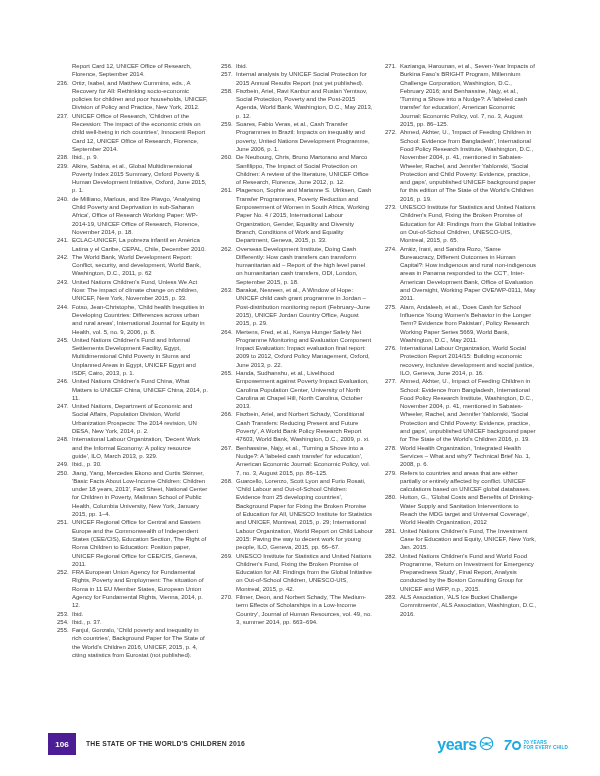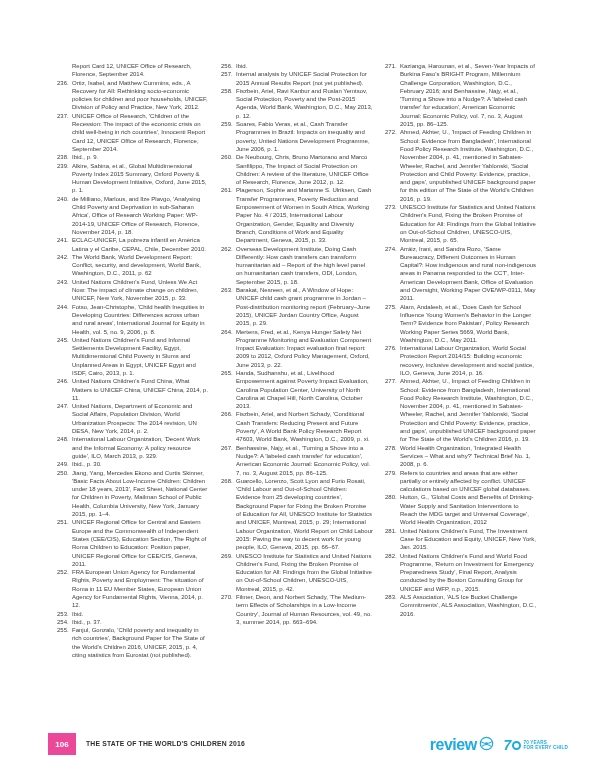--- a/index.html
+++ b/index.html
@@ -159,25 +159,25 @@
         <div class="entry"><span class="num">278.</span><span>World Health Organization, 'Integrated Health Services – What and why?' Technical Brief No. 1, 2008, p. 6.</span></div>
         <div class="entry"><span class="num">279.</span><span>Refers to countries and areas that are either partially or entirely affected by conflict. UNICEF calculations based on UNICEF global databases.</span></div>
         <div class="entry"><span class="num">280.</span><span>Hutton, G., 'Global Costs and Benefits of Drinking-Water Supply and Sanitation Interventions to Reach the MDG target and Universal Coverage', World Health Organization, 2012</span></div>
         <div class="entry"><span class="num">281.</span><span>United Nations Children's Fund, The Investment Case for Education and Equity, UNICEF, New York, Jan. 2015.</span></div>
         <div class="entry"><span class="num">282.</span><span>United Nations Children's Fund and World Food Programme, 'Return on Investment for Emergency Preparedness Study', Final Report, Analysis conducted by the Boston Consulting Group for UNICEF and WFP, n.p., 2015.</span></div>
         <div class="entry"><span class="num">283.</span><span>ALS Association, 'ALS Ice Bucket Challenge Commitments', ALS Association, Washington, D.C., 2016.</span></div>
       </div>
   </div>
 
   <div class="footer">
-    <div class="pageno" style="background: #ec4899;">106</div>
+    <div class="pageno" style="background: #4c1d95;">106</div>
     <div class="ftitle">THE STATE OF THE WORLD'S CHILDREN 2016</div>
     <div class="logos">
       <div class="unicef-logo" style="color: rgb(28, 171, 226);">
-        <span>review</span>
+        <span>years</span>
         <span>
           <svg width="15" height="15" viewBox="0 0 16 16">
             <circle cx="8" cy="8" r="6.6" fill="none" stroke="currentColor" stroke-width="1.3"></circle>
             <path d="M2 6 Q8 10 14 6" fill="none" stroke="currentColor" stroke-width="1.1"></path>
             <path d="M3 11 Q8 7 13 11" fill="none" stroke="currentColor" stroke-width="1.1"></path>
             <circle cx="8" cy="8" r="1.4" fill="currentColor"></circle>
           </svg>
         </span>
       </div>
       <div class="anniv" style="color: rgb(28, 171, 226);">

